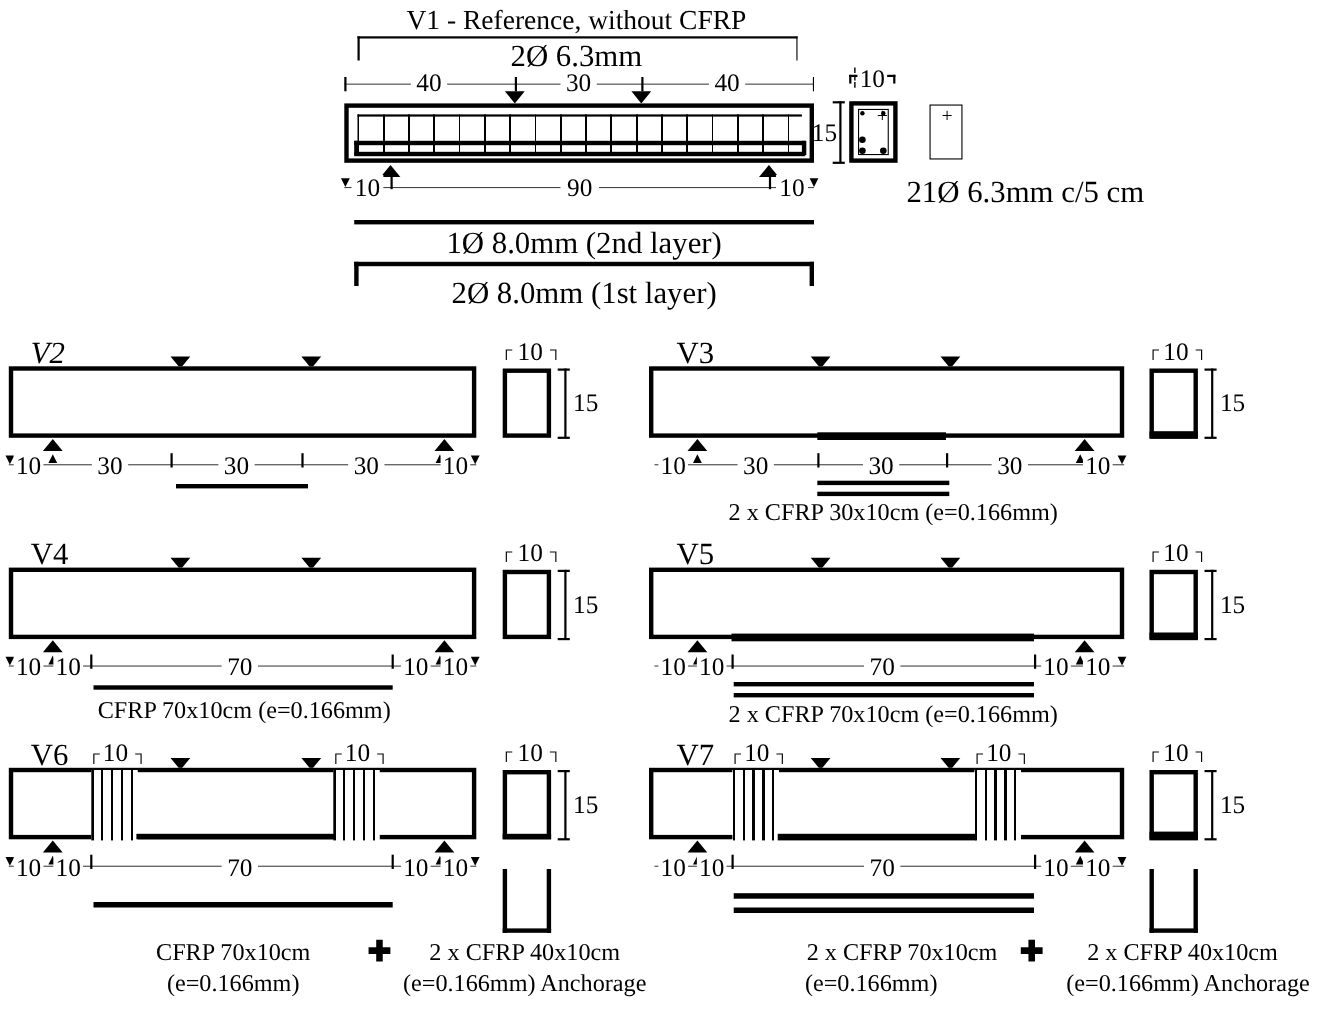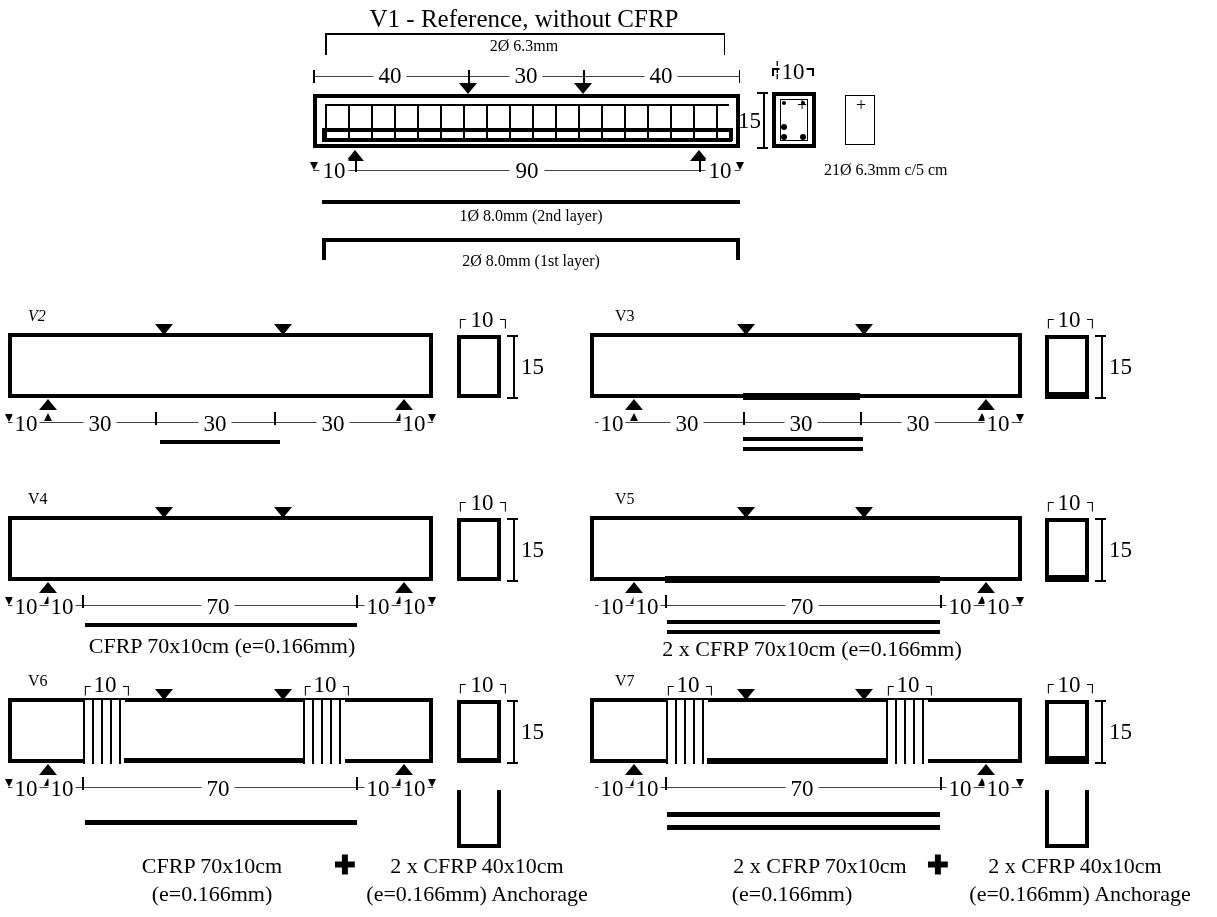--- a/index.html
+++ b/index.html
@@ -5,21 +5,21 @@
   html,body{margin:0;padding:0;background:#fff;}
   body{
     width:1217px;height:917px;position:relative;overflow:hidden;
     font-family:"Liberation Serif","DejaVu Serif",serif;
     color:#000;
   }
   .abs{position:absolute;}
   .txt{position:absolute;white-space:nowrap;line-height:1;}
   
   .t-title{font-size:25px;}
-  .t-big{font-size:16px;}
+  .t-big{font-size:28px;}
   .t-dim{font-size:23px;}
   .t-lbl{font-size:22px;}
 
   
   .hline{position:absolute;background:#000;height:1.5px;}
   .vline{position:absolute;background:#000;width:1.5px;}
 
   
   .beam{position:absolute;border:4px solid #000;background:#fff;box-sizing:border-box;}
 
@@ -204,20 +204,21 @@
   <div class="arr-dn" style="left:421px;top:114px;"></div>
 
   <div class="txt t-dim center" style="left:17px;top:112px;background:#fff;padding:0 2px;">10</div>
   <div class="txt t-dim center" style="left:92px;top:112px;background:#fff;padding:0 5px;">30</div>
   <div class="txt t-dim center" style="left:206px;top:112px;background:#fff;padding:0 5px;">30</div>
   <div class="txt t-dim center" style="left:323px;top:112px;background:#fff;padding:0 5px;">30</div>
   <div class="txt t-dim center" style="left:403px;top:112px;background:#fff;padding:0 2px;">10</div>
 
   <div class="cfrp" style="left:148px;top:137px;width:120px;height:4px;"></div>
   <div class="cfrp" style="left:148px;top:147px;width:120px;height:4px;"></div>
+  <div class="txt t-lbl center" style="left:217px;top:155px;">2 x CFRP 30x10cm (e=0.166mm)</div>
 
   <div class="txt" style="left:448px;top:12px;font-size:15px;">┌</div>
   <div class="txt" style="left:492px;top:12px;font-size:15px;">┐</div>
   <div class="txt t-dim center" style="left:474px;top:8px;">10</div>
   <div class="xsec" style="left:450px;top:35px;width:44px;height:63px;"></div>
   <div class="cfrp" style="left:450px;top:92px;width:44px;height:7px;"></div>
   <div class="vline" style="left:506px;top:35px;height:63px;"></div>
   <div class="hline" style="left:500px;top:35px;width:11px;"></div>
   <div class="hline" style="left:500px;top:97px;width:11px;"></div>
   <div class="txt t-dim" style="left:514px;top:55px;">15</div>

